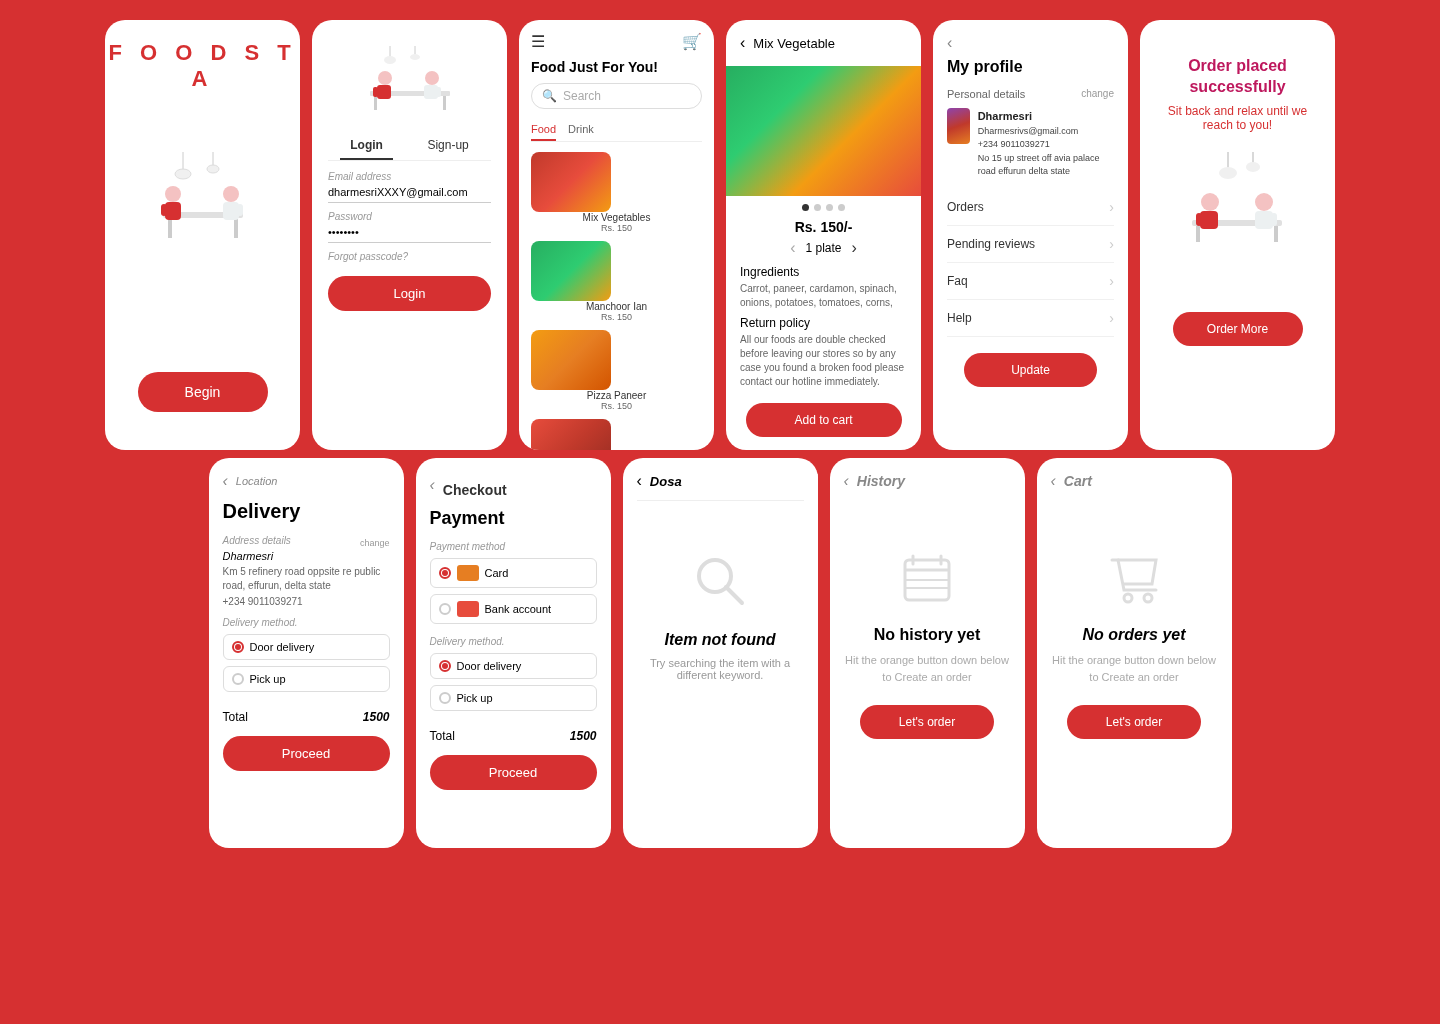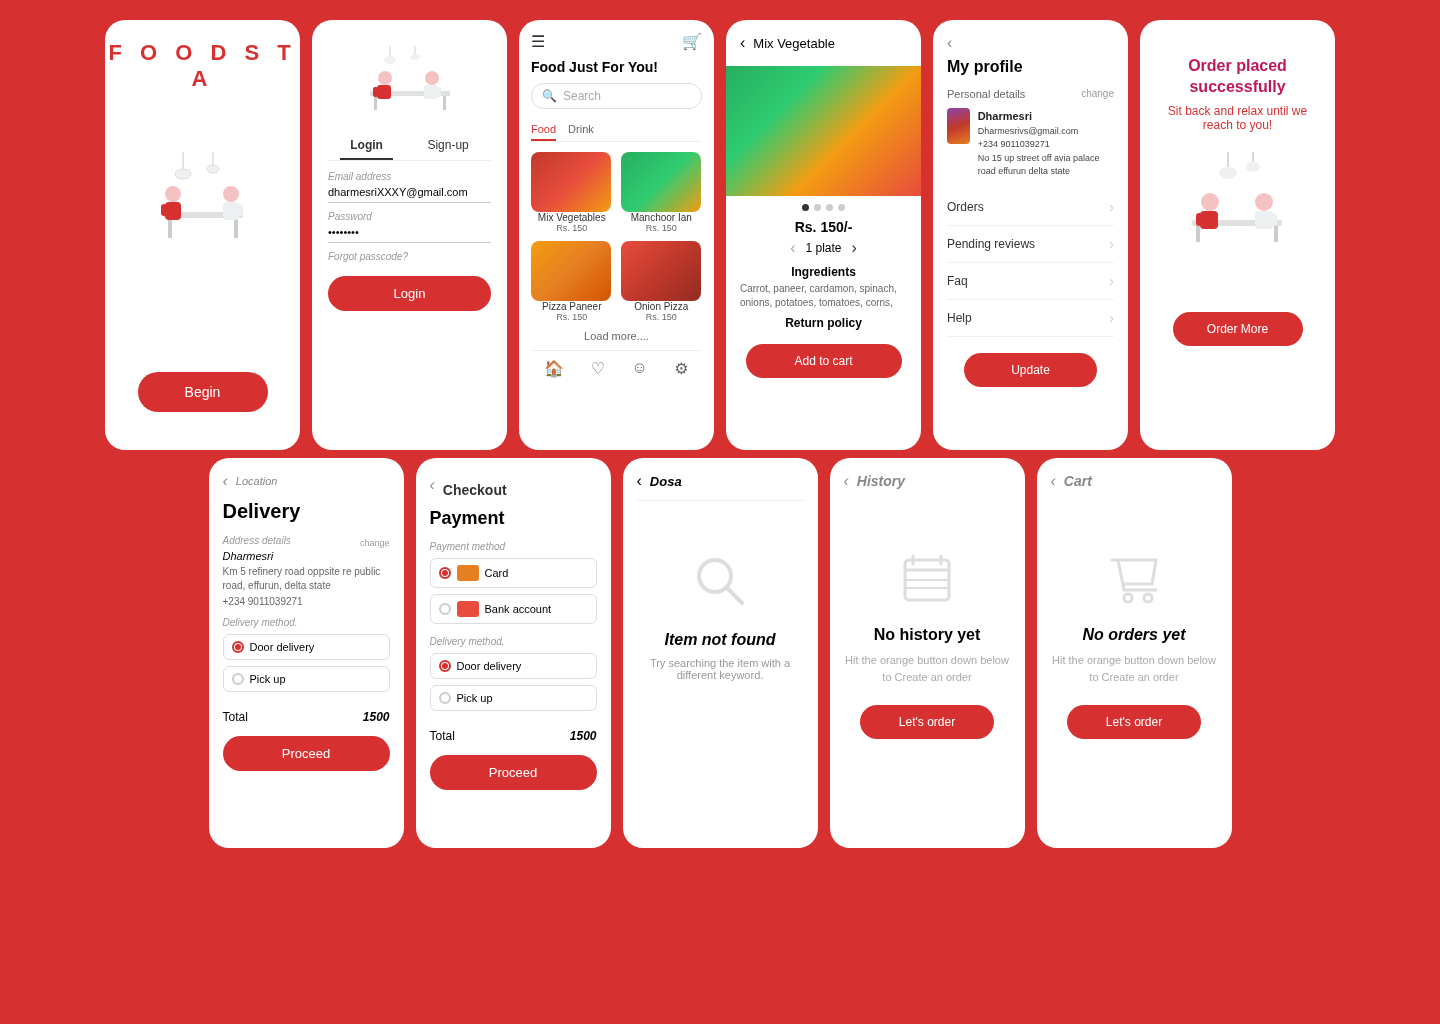--- a/index.html
+++ b/index.html
@@ -167,21 +167,21 @@
       padding: 4px 0;
       color: #666;
       cursor: pointer;
     }
     .cat-tab.active {
       color: #d63031;
       border-bottom: 2px solid #d63031;
     }
     .food-grid {
       display: grid;
-      grid-template-columns: 1fr 1fr;
+      grid-template-columns: 1fr;
       gap: 8px;
       margin-bottom: 8px;
     }
     .food-card {
       text-align: center;
     }
     .food-img-placeholder {
       width: 80px;
       height: 60px;
       border-radius: 8px;
@@ -265,23 +265,22 @@
       display: flex;
       justify-content: center;
       align-items: center;
       gap: 10px;
       margin-bottom: 8px;
       font-size: 12px;
     }
     .item-body { padding: 0 14px; }
     .item-section-title {
       font-size: 12px;
-      font-weight: bold;
+      font-weight: normal;
       margin: 6px 0 3px;
-      text-align: center;
     }
     .item-section-text {
       font-size: 10px;
       color: #666;
       line-height: 1.4;
     }
     .item-add-btn {
       display: block;
       margin: 14px auto 0;
       width: 80%;
@@ -690,20 +689,21 @@
       <div class="item-price">Rs. 150/-</div>
       <div class="item-qty">
         <span style="font-size:16px;color:#aaa;">‹</span>
         <span>1 plate</span>
         <span style="font-size:16px;color:#333;">›</span>
       </div>
       <div class="item-body">
         <div class="item-section-title">Ingredients</div>
         <div class="item-section-text">Carrot, paneer, cardamon, spinach, onions, potatoes, tomatoes, corns,</div>
         <div class="item-section-title">Return policy</div>
+        <div class="item-section-text">All our foods are double checked before leaving our stores so by any case you found a broken food please contact our hotline immediately.</div>
       </div>
       <button class="item-add-btn">Add to cart</button>
     </div>
 
     <div class="screen screen-profile">
       <div style="font-size:16px;color:#888;margin-bottom:6px;cursor:pointer;">‹</div>
       <div class="profile-title">My profile</div>
       <div class="profile-section-header">
         <span>Personal details</span>
         <span class="profile-change">change</span>

